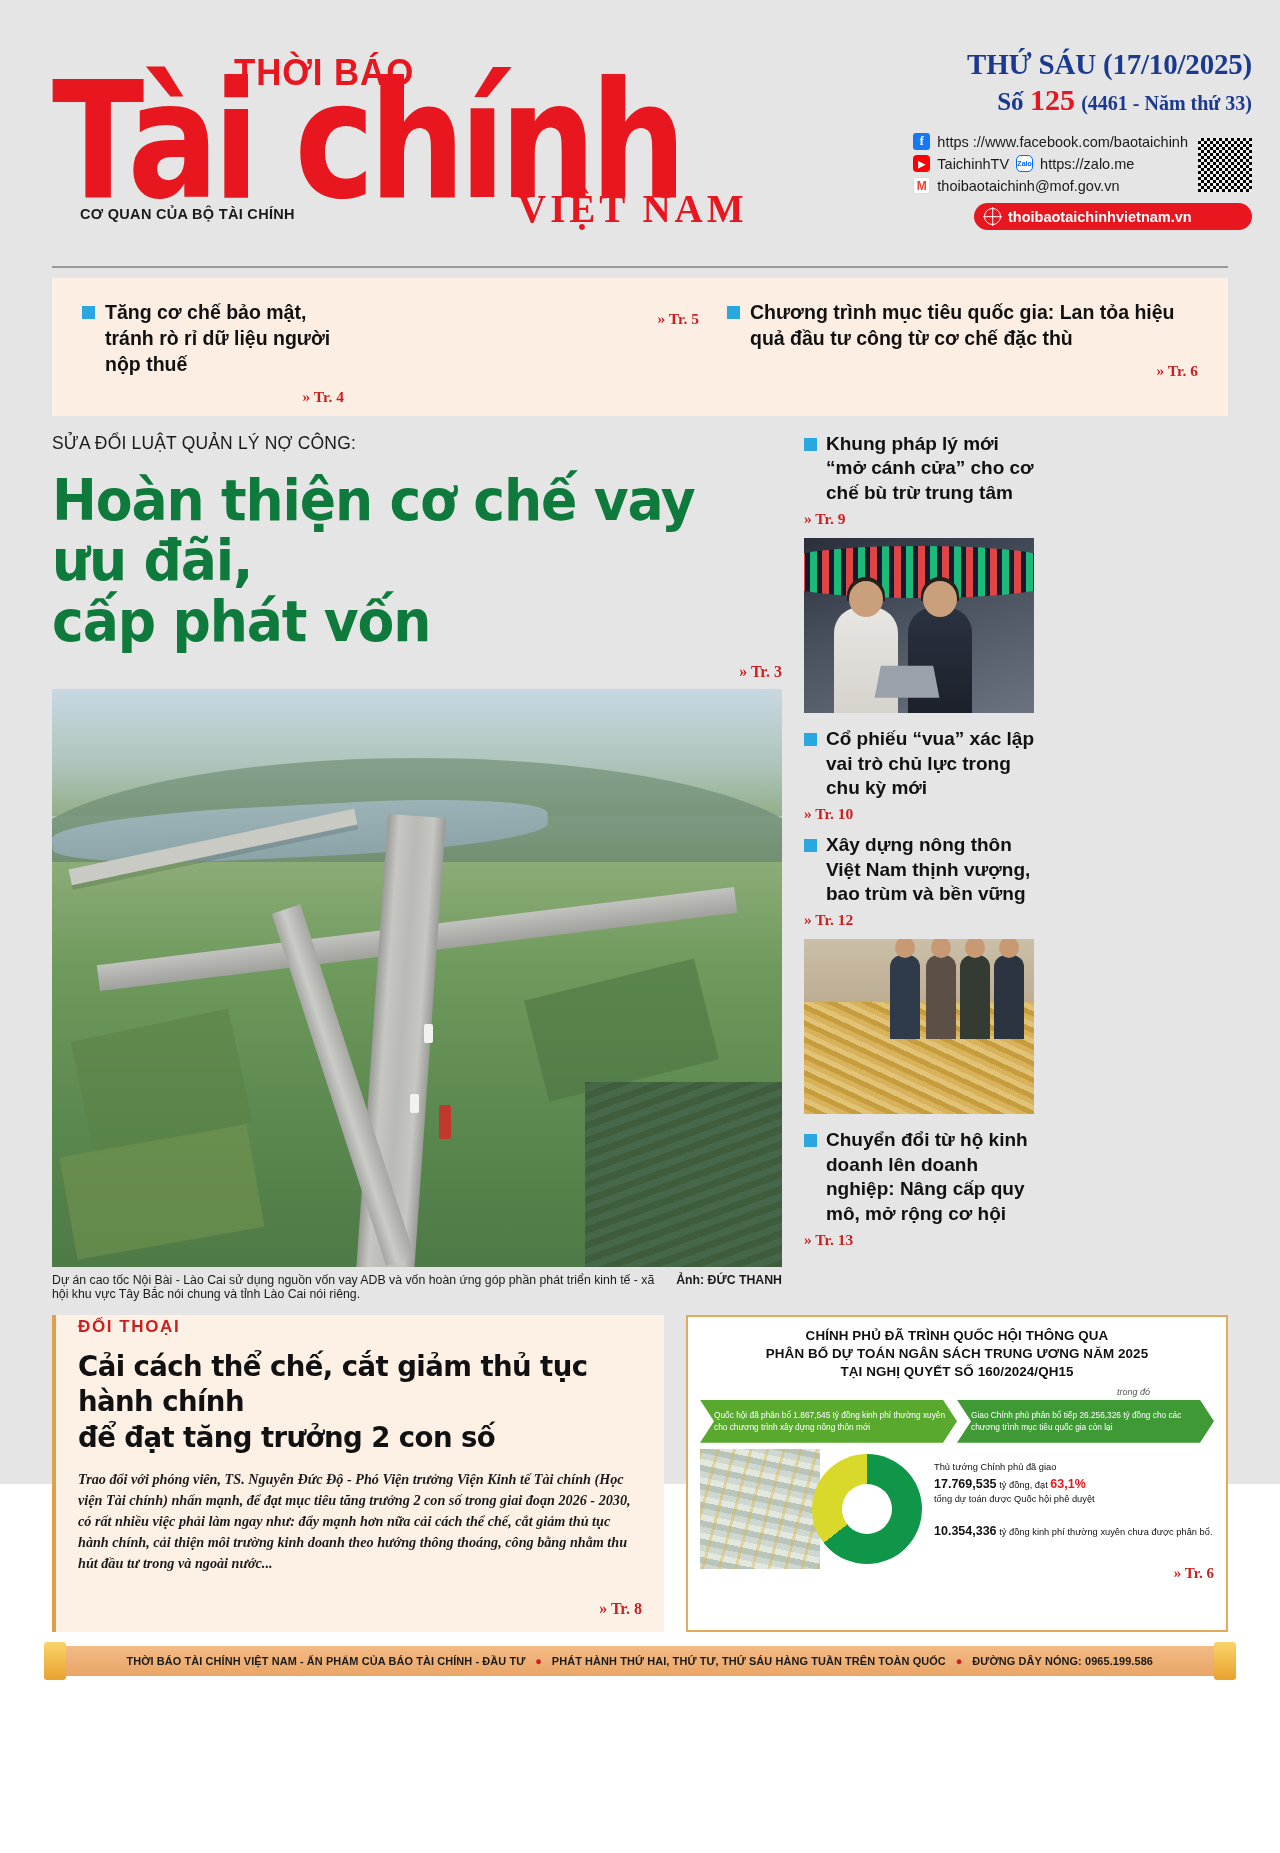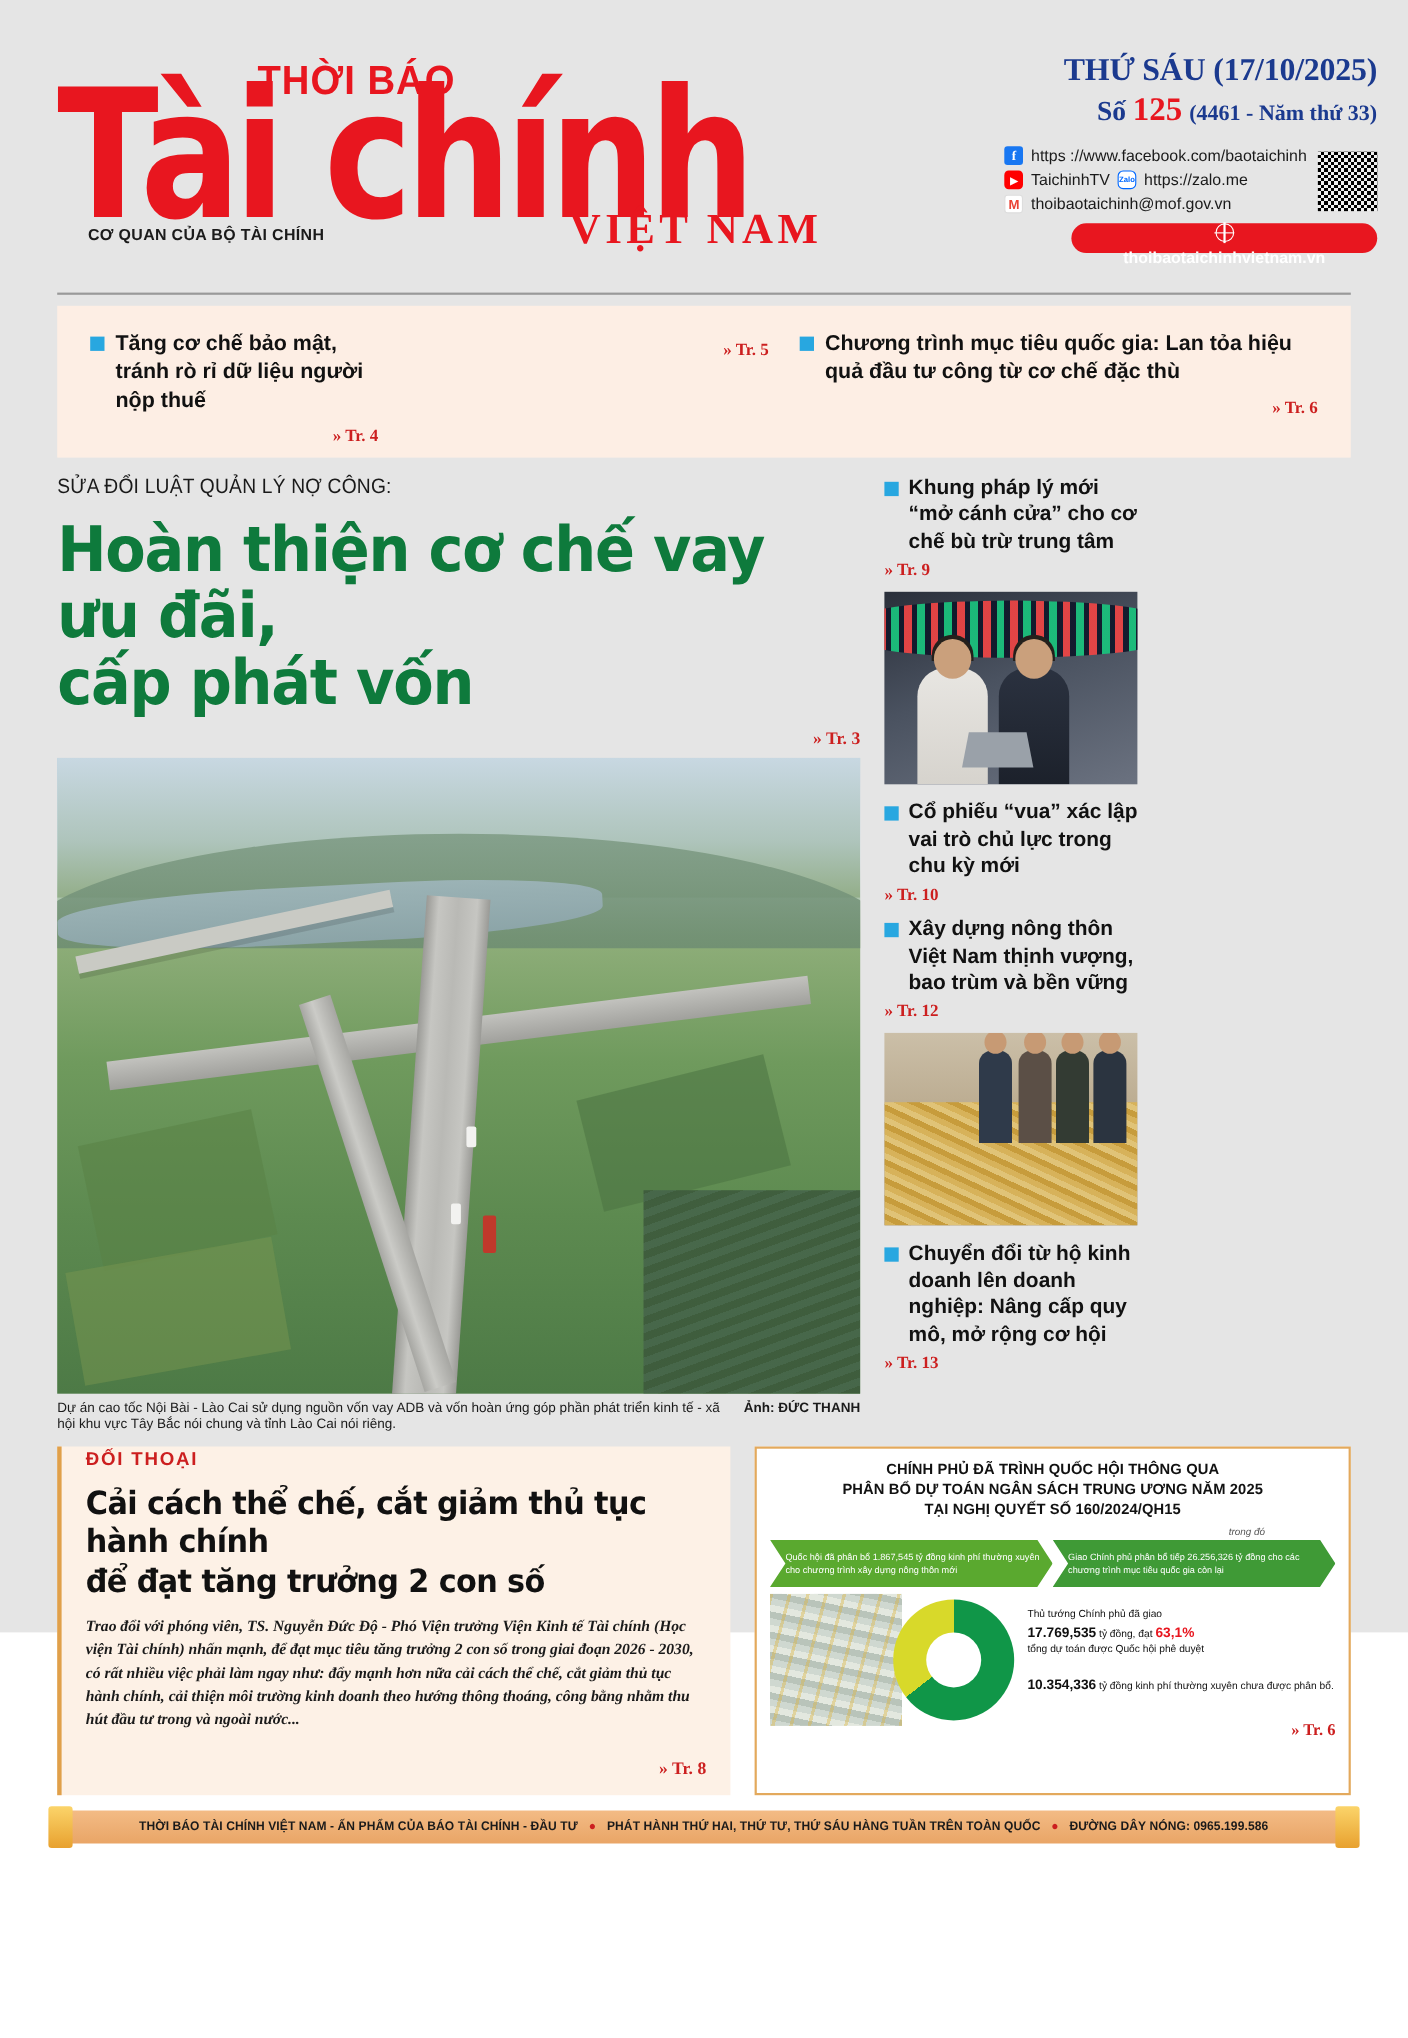--- a/index.html
+++ b/index.html
@@ -151,21 +151,20 @@
     margin-top: 9px;
     margin-left: auto;
     width: 278px;
     height: 27px;
     background: #e8161f;
     border-radius: 14px;
     display: flex;
     align-items: center;
     gap: 7px;
     padding: 0 10px;
-    flex-direction: column;
   }
   .globe-icon {
     width: 17px; height: 17px;
     border-radius: 50%;
     border: 1.6px solid #fff;
     position: relative;
     flex: 0 0 17px;
   }
   .globe-icon::before {
     content: "";

